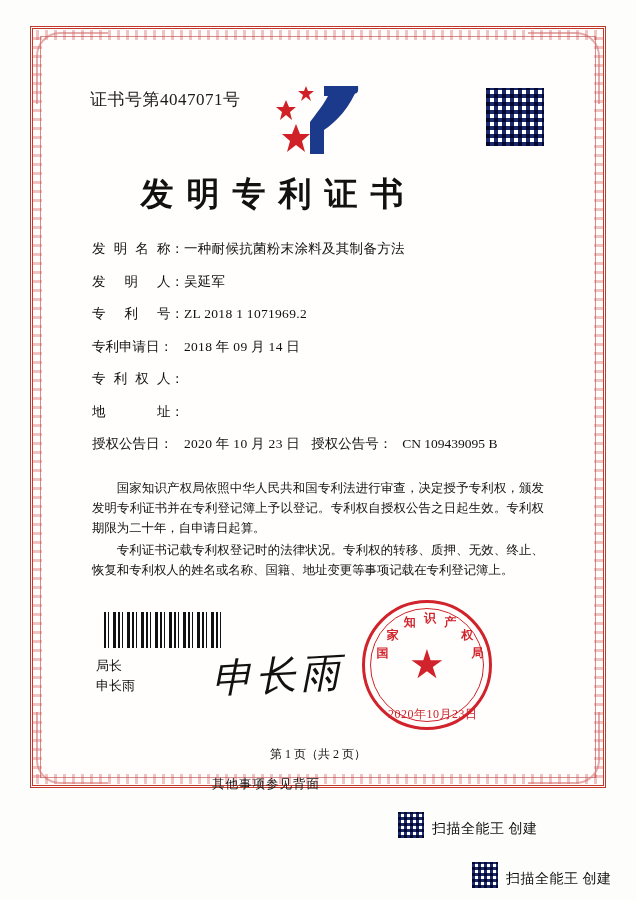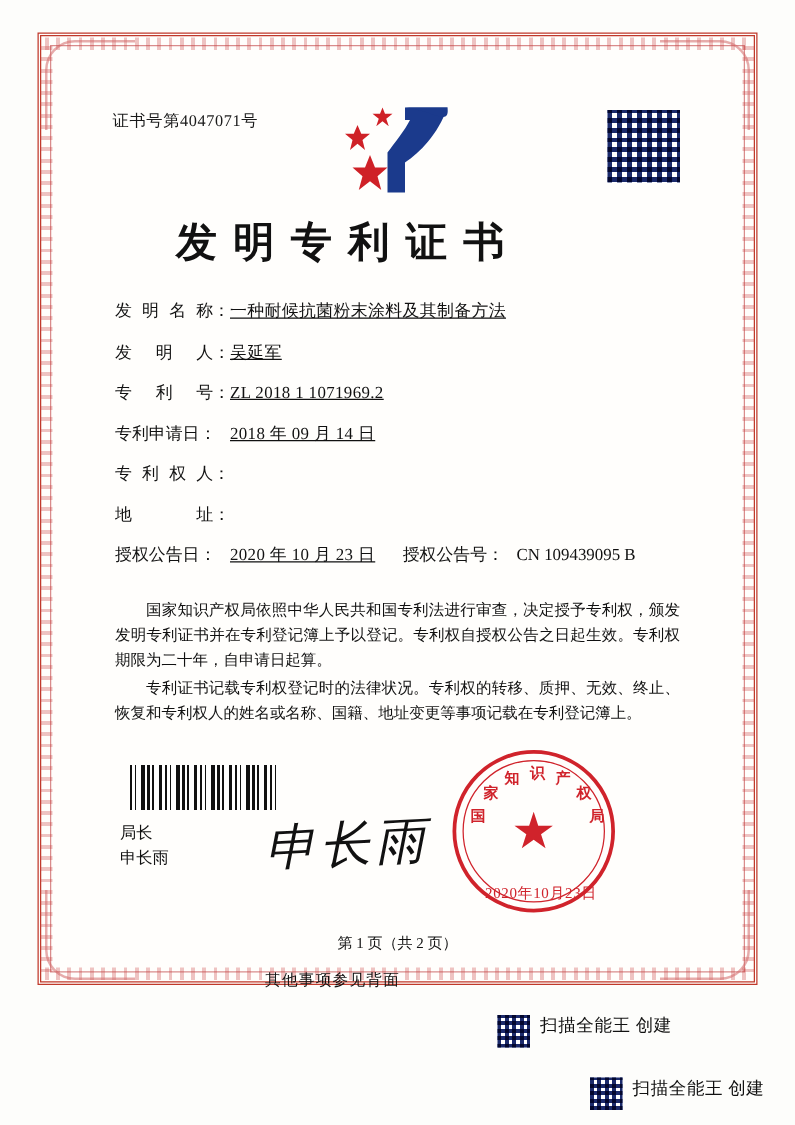--- a/index.html
+++ b/index.html
@@ -58,21 +58,21 @@
     left: 594px; top: 36px; width: 10px; height: 742px;
     background-image: repeating-linear-gradient(0deg,
       rgba(200,60,60,.30) 0px, rgba(200,60,60,.30) 3px,
       rgba(255,255,255,0) 3px, rgba(255,255,255,0) 9px);
   }
 
   
   .cert-no {
     position: absolute;
     left: 90px; top: 88px;
-    font-size: 13px; color: #1a1a1a;
+    font-size: 17px; color: #1a1a1a;
     letter-spacing: .5px;
   }
   .logo {
     position: absolute;
     left: 266px; top: 78px;
     width: 104px; height: 84px;
   }
   .qr {
     position: absolute;
     background:
@@ -104,24 +104,24 @@
   }
   .row { display: flex; align-items: baseline; margin-bottom: 14.5px; }
   .row .label {
     width: 92px;
     display: inline-flex;
     justify-content: space-between;
     flex: 0 0 92px;
     letter-spacing: 0;
   }
   .row .label span { display: inline-block; }
-  .row .value { flex: 1; letter-spacing: .3px; text-decoration: underline; }
+  .row .value { flex: 1; letter-spacing: .3px; }
   .row.dual .value { flex: 0 0 auto; }
   .row .label2 {
-    margin-left: 22px;
+    margin-left: 11px;
     flex: 0 0 auto;
   }
   .row .value2 { margin-left: 10px; }
 
   
   .paras {
     position: absolute;
     left: 92px; top: 478px;
     width: 452px;
     font-size: 12.4px;
@@ -215,21 +215,21 @@
   .note {
     position: absolute;
     left: 0; top: 776px; width: 532px;
     text-align: center;
     font-size: 12.5px; color: #111;
     letter-spacing: 1px;
   }
 
   .watermark {
     position: absolute;
-    display: flex; align-items: flex-start;
+    display: flex; align-items: flex-end;
     font-size: 14px; color: #111;
   }
   .wm1 { left: 398px; top: 812px; }
   .wm2 { left: 472px; top: 862px; }
   .wm-qr {
     width: 26px; height: 26px;
     margin-right: 8px;
     background:
       repeating-linear-gradient(90deg,#1b2a6b 0 3px,#fff 3px 6px),
       repeating-linear-gradient(0deg,#1b2a6b 0 3px,#fff 3px 6px);

